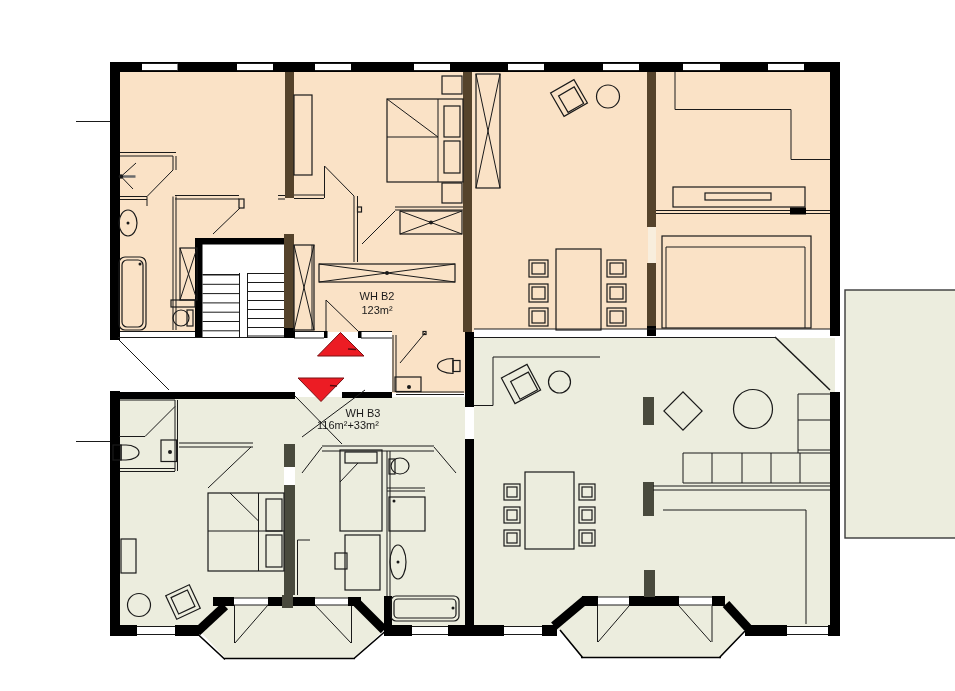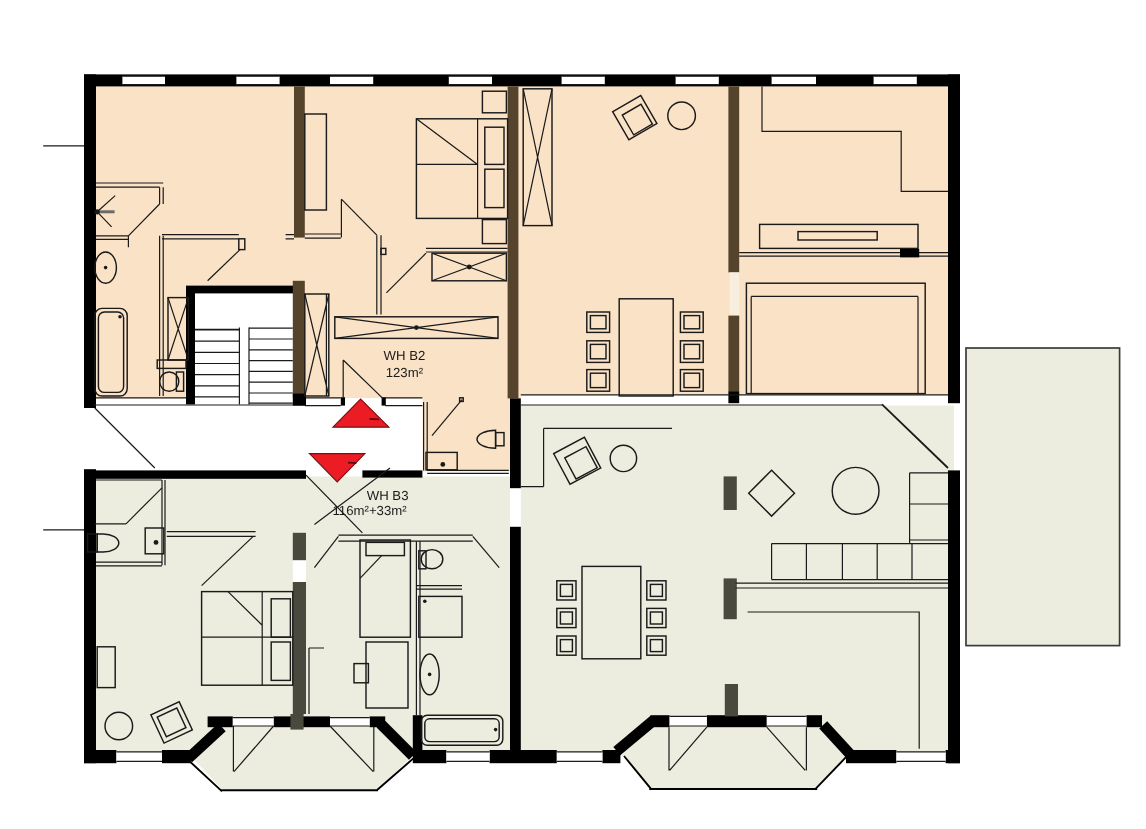--- a/index.html
+++ b/index.html
@@ -1,16 +1,16 @@
 <!DOCTYPE html>
 <html><head>
 <meta charset="utf-8">
 <style>
 html,body{margin:0;padding:0;background:#fff;}
-#plan{width:799px;height:691px;position:relative;}
+#plan{width:799px;height:691px;position:relative;margin-left:40px;}
 svg{display:block;}
 text{font-family:"Liberation Sans",sans-serif;fill:#1a1a1a;}
 .w{fill:#000;}
 .br{fill:#55432b;}
 .dk{fill:#494a3d;}
 .f{fill:none;stroke:#1a1a1a;stroke-width:1.2;}
 .t{fill:none;stroke:#1a1a1a;stroke-width:1;}
 .d2{fill:none;stroke:#1a1a1a;stroke-width:1;}
 </style>
 </head>

